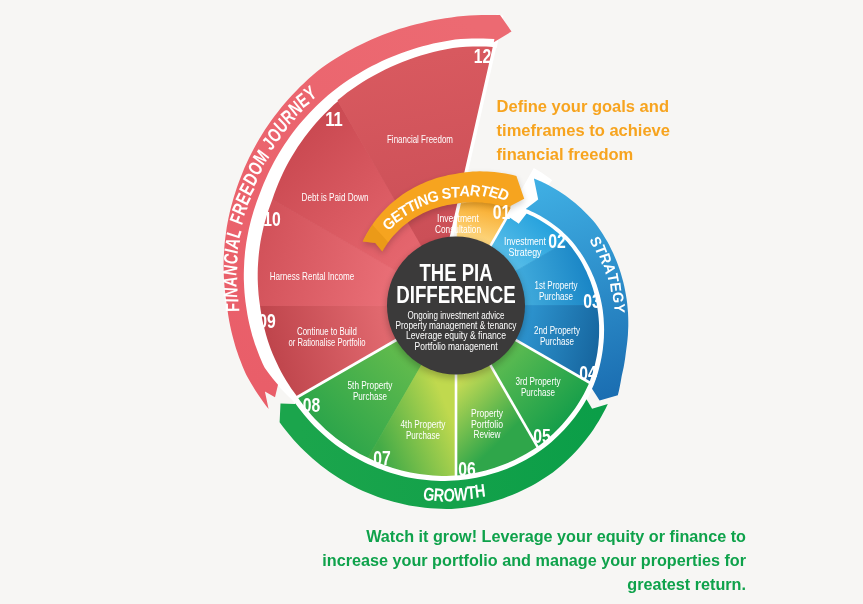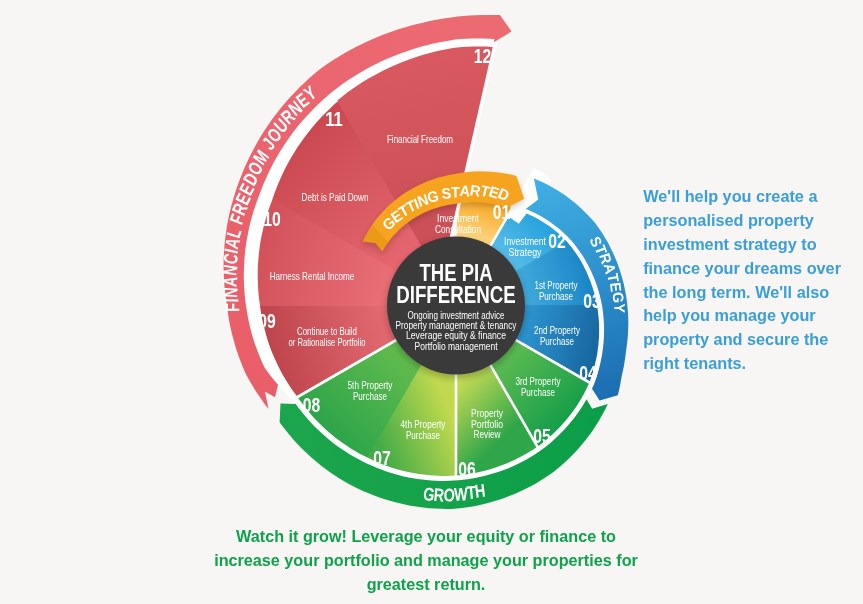--- a/index.html
+++ b/index.html
@@ -189,14 +189,14 @@
       <text x="420" y="142.6" font-family="Liberation Sans" font-size="10.3px" fill="#fff" text-anchor="middle" textLength="66" lengthAdjust="spacingAndGlyphs">Financial Freedom</text>
       <circle cx="456.0" cy="308.5" r="70" fill="#000" opacity="0.22" filter="url(#blur4)"></circle>
       <circle cx="456.0" cy="305.5" r="69" fill="#3b3a3a"></circle>
       <text x="456.0" y="280.5" font-family="Liberation Sans" font-weight="700" font-size="23.2px" fill="#fff" text-anchor="middle" textLength="73.1" lengthAdjust="spacingAndGlyphs">THE PIA</text>
       <text x="456.0" y="303" font-family="Liberation Sans" font-weight="700" font-size="23.2px" fill="#fff" text-anchor="middle" textLength="119.7" lengthAdjust="spacingAndGlyphs">DIFFERENCE</text>
       <text x="456.0" y="318.5" font-family="Liberation Sans" font-weight="400" font-size="10px" fill="#fff" text-anchor="middle" textLength="97" lengthAdjust="spacingAndGlyphs">Ongoing investment advice</text>
       <text x="456.0" y="329" font-family="Liberation Sans" font-weight="400" font-size="10px" fill="#fff" text-anchor="middle" textLength="121" lengthAdjust="spacingAndGlyphs">Property management &amp; tenancy</text>
       <text x="456.0" y="339.3" font-family="Liberation Sans" font-weight="400" font-size="10px" fill="#fff" text-anchor="middle" textLength="100" lengthAdjust="spacingAndGlyphs">Leverage equity &amp; finance</text>
       <text x="456.0" y="349.6" font-family="Liberation Sans" font-weight="400" font-size="10px" fill="#fff" text-anchor="middle" textLength="83" lengthAdjust="spacingAndGlyphs">Portfolio management</text>
     </svg>
-<div class="blk" style="left:643.2px;top:184.9px;font-size:16.25px;line-height:23.9px;color:#3a9ed8;">We'll help you create a<br>personalised property<br>investment strategy to<br>finance your dreams over<br>the long term. We'll also<br>help you manage your<br>property and secure the<br>right tenants.</div>
-<div class="blk" style="left:106px;top:523.6px;width:640px;text-align:center;font-size:16.2px;line-height:24px;color:#0fa24b;">Watch it grow! Leverage your equity or finance to<br>increase your portfolio and manage your properties for<br>greatest return.</div>
+<div class="blk" style="left:496.6px;top:94.3px;font-size:16.5px;line-height:24px;color:#f7a41f;">Define your goals and<br>timeframes to achieve<br>financial freedom</div>
+<div class="blk" style="left:106px;top:523.6px;width:640px;text-align:right;font-size:16.2px;line-height:24px;color:#0fa24b;">Watch it grow! Leverage your equity or finance to<br>increase your portfolio and manage your properties for<br>greatest return.</div>
 </div>
 </body></html>

